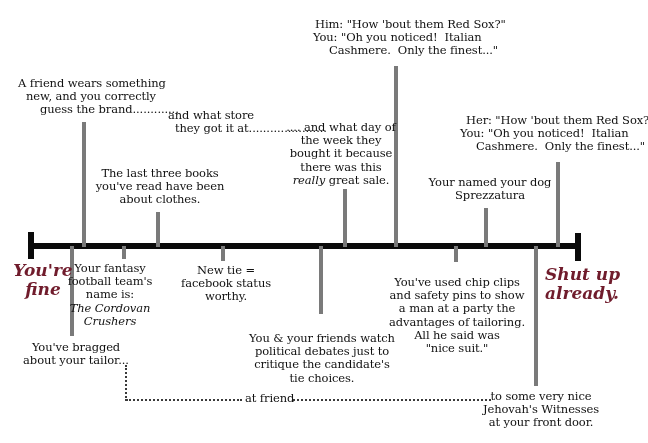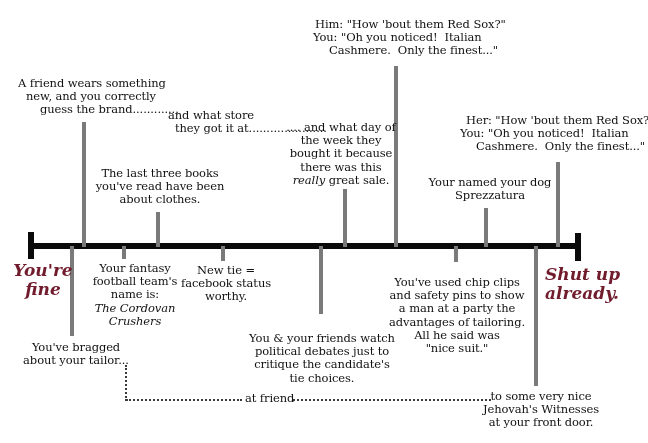--- a/index.html
+++ b/index.html
@@ -93,21 +93,21 @@
     <div class="ln">Your named your dog</div>
     <div class="ln">Sprezzatura</div>
   </div>
 
   <div class="ann center" style="left:93px;top:167px;width:134px;">
     <div class="ln">The last three books</div>
     <div class="ln">you've read have been</div>
     <div class="ln">about clothes.</div>
   </div>
 
-  <div class="ann center" style="left:83px;top:262px;width:104px;text-align:center;">
+  <div class="ann center" style="left:58px;top:262px;width:104px;text-align:center;">
     <div class="ln">Your fantasy</div>
     <div class="ln">football team's</div>
     <div class="ln">name is:</div>
     <div class="ln it">The Cordovan</div>
     <div class="ln it">Crushers</div>
   </div>
 
   <div class="ann center" style="left:174px;top:264px;width:104px;">
     <div class="ln">New tie =</div>
     <div class="ln">facebook status</div>

